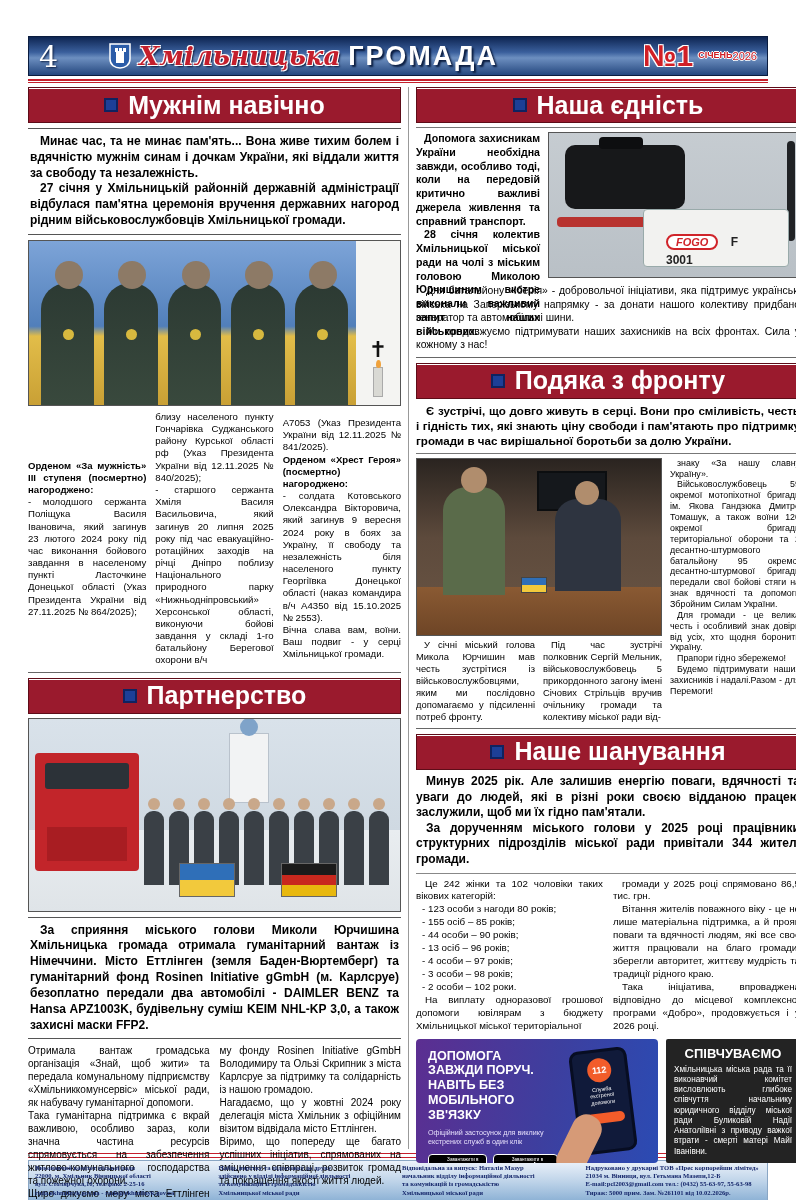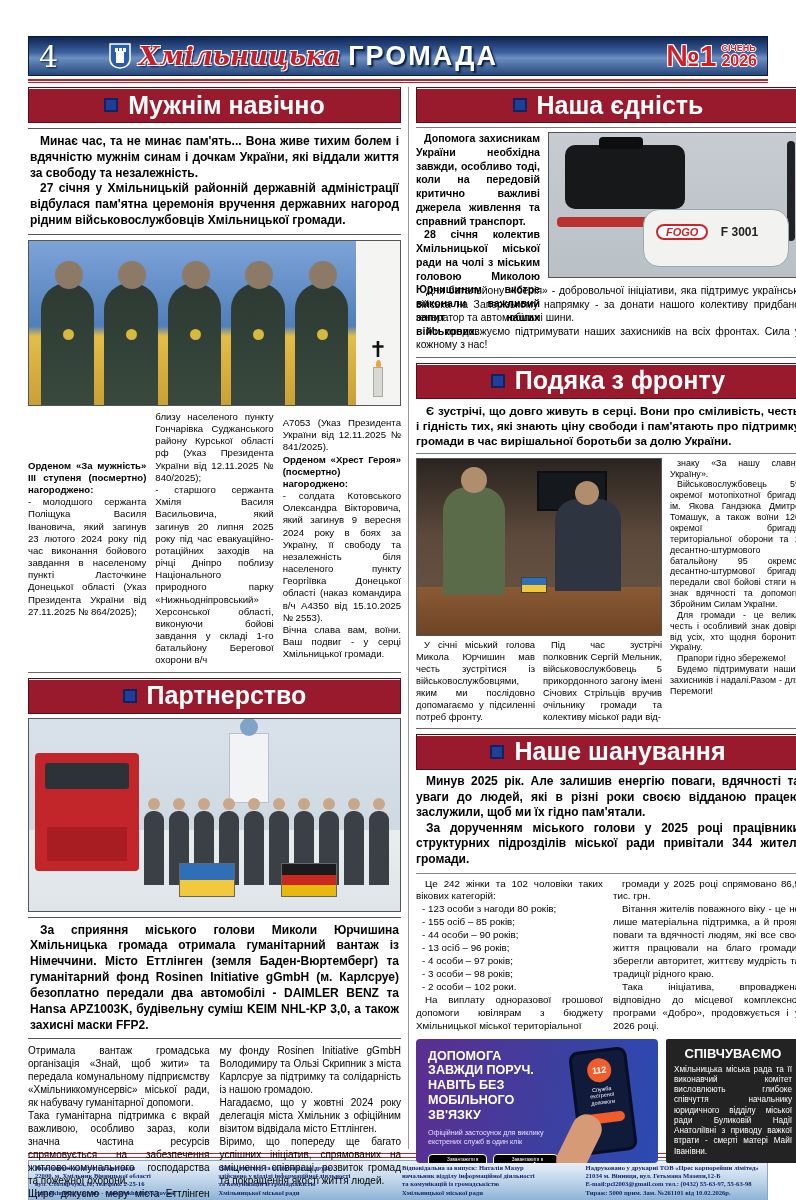--- a/index.html
+++ b/index.html
@@ -7,23 +7,23 @@
   .page { width: 796px; height: 1200px; background: #fff; position: relative; overflow: hidden; margin: 0 auto; }
 
   
   .masthead { margin: 36px 28px 0; height: 40px; background: linear-gradient(180deg,#0e2552 0%,#3a5f9c 40%,#6d8fc0 55%,#24477e 100%); border: 1px solid #0a1c3f; display: flex; align-items: center; padding: 0 10px; }
   .pagenum { font-family: "DejaVu Serif", serif; font-size: 30px; color: #fff; width: 70px; text-shadow: 1px 1px 2px #0a1c3f; }
   .mast-center { flex: 1; display: flex; align-items: center; gap: 8px; }
   .script-title { font-family: "DejaVu Serif", serif; font-style: italic; font-weight: bold; font-size: 26px; color: #c41f2c; text-shadow: -1px -1px 0 #fff, 1px -1px 0 #fff, -1px 1px 0 #fff, 1px 1px 0 #fff, 2px 2px 2px #0a1c3f; }
   .caps-title { font-size: 27px; font-weight: bold; color: #fff; letter-spacing: 2px; text-shadow: 2px 2px 2px #0a1c3f; }
   .issue-wrap { display: flex; align-items: center; gap: 5px; width: 108px; justify-content: flex-end; }
   .issue-num { font-size: 30px; font-weight: bold; color: #d01f26; text-shadow: -1px -1px 0 #fff, 1px -1px 0 #fff, -1px 1px 0 #fff, 1px 1px 0 #fff; }
-  .issue-date { display: flex; flex-direction: column; line-height: 1; }
+  .issue-date { display: flex; flex-direction: row; line-height: 1; }
   .issue-month { font-size: 9px; font-weight: bold; color: #d01f26; text-shadow: -1px 0 0 #fff, 1px 0 0 #fff, 0 1px 0 #fff, 0 -1px 0 #fff; }
-  .issue-year { font-size: 16px; font-weight: bold; color: #d01f26; text-shadow: -1px 0 0 #fff, 1px 0 0 #fff, 0 1px 0 #fff, 0 -1px 0 #fff; }
+  .issue-year { font-size: 11px; font-weight: normal; color: #d01f26; text-shadow: -1px 0 0 #fff, 1px 0 0 #fff, 0 1px 0 #fff, 0 -1px 0 #fff; }
   .redline { margin: 3px 28px 0; border-top: 2px solid #c41f2c; border-bottom: 1px solid #c41f2c; height: 4px; }
 
   
   .content { margin: 4px 28px 0; display: flex; height: 1062px; }
   .col-left { width: 380px; padding-right: 7px; }
   .col-right { flex: 1; padding-left: 7px; border-left: 1px solid #999; }
 
   .sbar { background: #9a1a2d; border: 1px solid #5e0c18; color: #fff; display: flex; align-items: center; justify-content: center; gap: 10px; height: 36px; font-weight: bold; font-size: 25px; box-shadow: 0 1px 0 #fff inset; }
   .sq { width: 14px; height: 14px; background: #1d3f97; border: 2px solid #0f2360; flex: 0 0 auto; }
 
@@ -58,21 +58,21 @@
   .person { width: 20px; height: 74px; background: #3a4046; border-radius: 9px 9px 0 0; position: relative; }
   .person:before { content: ""; position: absolute; top: -13px; left: 4px; width: 12px; height: 12px; border-radius: 50%; background: #c9a88a; }
   .flag { position: absolute; bottom: 14px; width: 56px; height: 34px; border: 1px solid #666; }
   .flag-ua { left: 150px; background: linear-gradient(180deg,#2f6fb8 50%,#f2c93c 50%); }
   .flag-de { left: 252px; background: linear-gradient(180deg,#1b1b1b 33%,#c8281e 33%,#c8281e 66%,#e8b80e 66%); }
 
   .ph-generator { height: 146px; background: linear-gradient(180deg,#c6ccd1 0%,#b9c0c6 100%); }
   .gen-engine { position: absolute; left: 16px; top: 12px; width: 120px; height: 64px; background: #17181a; border-radius: 10px; }
   .gen-engine:before { content: ""; position: absolute; top: -8px; left: 34px; width: 44px; height: 12px; background: #0d0e10; border-radius: 4px; }
   .gen-bar { position: absolute; left: 8px; top: 84px; width: 150px; height: 10px; background: #b8332f; border-radius: 4px; }
-  .gen-tank { position: absolute; right: 10px; bottom: 10px; width: 146px; height: 58px; background: #f2f2f0; border: 1px solid #9aa; border-radius: 16px; padding: 12px; }
+  .gen-tank { position: absolute; right: 10px; bottom: 10px; width: 146px; height: 58px; background: #f2f2f0; border: 1px solid #9aa; border-radius: 4px; padding: 22px; }
   .gen-brand { display: inline-block; background: #fff; border: 2px solid #d0242a; color: #d0242a; font-style: italic; font-weight: bold; font-size: 11px; border-radius: 10px; padding: 0 8px; }
   .gen-model { font-weight: bold; font-size: 12px; color: #222; margin-left: 8px; }
   .gen-handle { position: absolute; right: 4px; top: 8px; width: 8px; height: 100px; background: #202225; border-radius: 4px; }
 
   .ph-meeting { height: 178px; background: linear-gradient(180deg,#2a2420 0%,#5d4a3c 45%,#6e584529 100%), #6b5645; }
   .meet-table { position: absolute; bottom: 0; left: 0; right: 0; height: 48px; background: linear-gradient(180deg,#8a5a33,#6e4526); }
   .fig-camo { position: absolute; left: 26px; bottom: 40px; width: 62px; height: 108px; background: #5a6b4a; border-radius: 24px 24px 0 0; }
   .fig-camo:before { content: ""; position: absolute; top: -20px; left: 18px; width: 26px; height: 26px; border-radius: 50%; background: #b08d6d; }
   .fig-dark { position: absolute; right: 40px; bottom: 44px; width: 66px; height: 92px; background: #2e3440; border-radius: 22px 22px 0 0; }
   .fig-dark:before { content: ""; position: absolute; top: -18px; left: 20px; width: 24px; height: 24px; border-radius: 50%; background: #b08d6d; }

